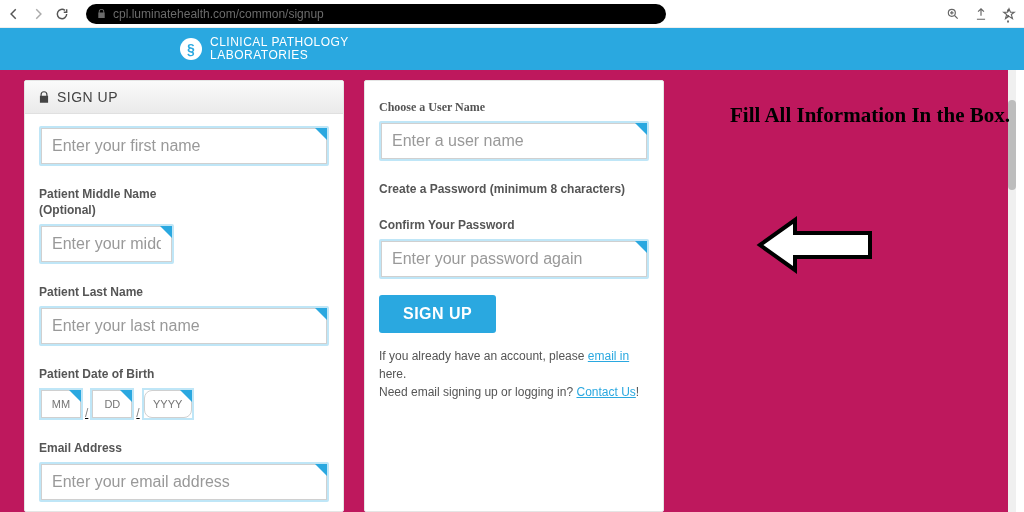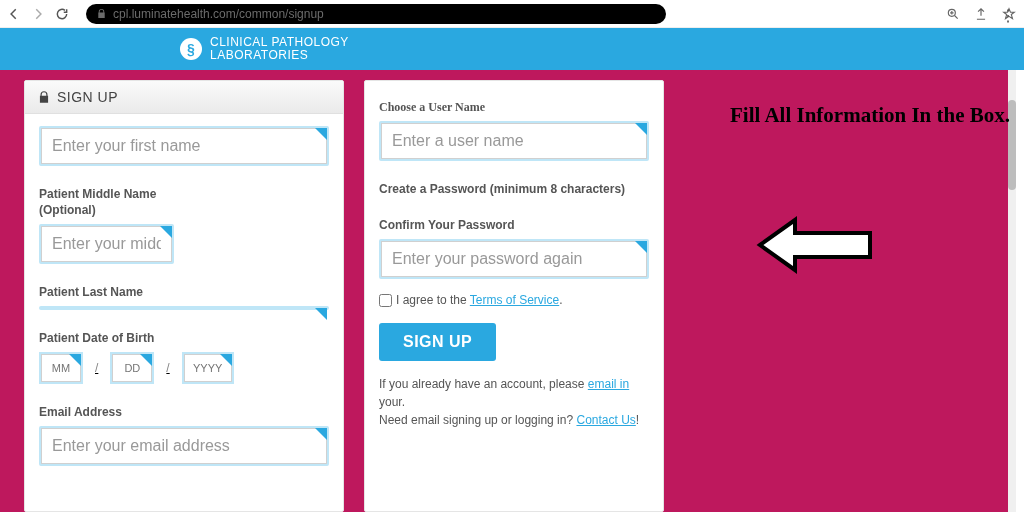--- a/index.html
+++ b/index.html
@@ -22,24 +22,24 @@
   .card-header { background: linear-gradient(#fafafa,#eaeaea); padding: 8px 12px; border-bottom: 1px solid #e0e0e0; display: flex; align-items: center; gap: 6px; }
   .card-header .t { font-size: 14px; color: #444; letter-spacing: 0.5px; }
   .card-body { padding: 12px 14px 20px; }
   .field-label { font-size: 12px; font-weight: bold; color: #555; margin-top: 20px; margin-bottom: 6px; line-height: 16px; }
   .field-label:first-child { margin-top: 6px; font-family: Liberation Serif, serif; }
   .wrap { border: 2px solid #bfe6f7; border-radius: 2px; position: relative; }
   .corner { position: absolute; top: 0; right: 0; width: 0; height: 0; border-top: 12px solid #2aa8e0; border-left: 12px solid transparent; }
   .inp { width: 100%; border: 1px solid #d0d0d0; padding: 8px 10px; font-size: 16px; color: #999; outline: none; }
   .inp::placeholder { color: #999; }
   .wrap.short { width: 135px; }
-  .dob-row { display: flex; align-items: center; gap: 12px; text-decoration: underline; }
+  .dob-row { display: flex; align-items: flex-end; gap: 2px; text-decoration: underline; }
   .dob-wrap { border: 2px solid #bfe6f7; position: relative; }
   .dob-inp { width: 40px; border: 1px solid #d0d0d0; padding: 7px 2px; font-size: 11px; color: #999; text-align: center; outline: none; }
-  .dob-inp.y { width: 48px; }
+  .dob-inp.y { width: 48px; border-radius: 8px; }
   .slash { color: #888; font-size: 12px; }
   .terms-row { margin-top: 14px; font-size: 12px; color: #555; display: flex; align-items: center; gap: 4px; }
   .link { color: #2aa8e0; }
   .btn { background: #2aa8e0; color: #fff; border: none; border-radius: 3px; padding: 10px 24px; font-size: 16px; font-weight: bold; letter-spacing: 0.5px; margin-top: 16px; cursor: pointer; }
   .help { font-size: 12px; color: #555; margin-top: 14px; line-height: 18px; }
   .annotation { position: absolute; left: 718px; top: 102px; width: 290px; margin-left: 12px; }
   .anno-title { font-family: Georgia, 'Times New Roman', serif; font-size: 21px; font-weight: bold; color: #000; line-height: 26px; }
   .arrow-svg { position: absolute; left: 755px; top: 215px; }
 </style>
 </head>
@@ -107,20 +107,21 @@
 
       <div class="field-label">
         <span>Patient Middle Name</span><br><span>(Optional)</span>
       </div>
       <div class="wrap short"><div class="corner"></div>
         <input class="inp" placeholder="Enter your middle name" style="">
       </div>
 
       <div class="field-label">Patient Last Name</div>
       <div class="wrap"><div class="corner"></div>
+        <input class="inp" placeholder="Enter your last name" style="">
       </div>
 
       <div class="field-label">Patient Date of Birth</div>
       <div class="dob-row">
         <div class="dob-wrap"><div class="corner"></div><input class="dob-inp" placeholder="MM" style=""></div>
         <span class="slash">/</span>
         <div class="dob-wrap"><div class="corner"></div><input class="dob-inp" placeholder="DD" style=""></div>
         <span class="slash">/</span>
         <div class="dob-wrap"><div class="corner"></div><input class="dob-inp y" placeholder="YYYY" style=""></div>
       </div>
@@ -138,29 +139,25 @@
       <input class="inp" placeholder="Enter a user name" style="">
     </div>
 
     <div class="field-label">Create a Password (minimum 8 characters)</div>
 
     <div class="field-label">Confirm Your Password</div>
     <div class="wrap"><div class="corner"></div>
       <input type="password" class="inp" placeholder="Enter your password again" style="">
     </div>
 
-    <div class="terms-row">
-      <input type="checkbox" style="">
-      <span><span>I agree to the </span><a href="#" class="link">Terms of Service</a><span>.</span></span>
-    </div>
 
     <button class="btn">SIGN UP</button>
 
     <div class="help">
-      <span>If you already have an account, please </span><a href="#" class="link">email in</a><span> your.</span><br>
+      <span>If you already have an account, please </span><a href="#" class="link">email in</a><span> here.</span><br>
       <span>Need email signing up or logging in? </span><a href="#" class="link">Contact Us</a><span>!</span>
     </div>
   </div>
 
   <div class="scroll-track"></div>
   <div class="scroll-thumb"></div>
 </div>
 
 <div class="annotation">
   <div class="anno-title">Fill All Information In the Box.</div>

